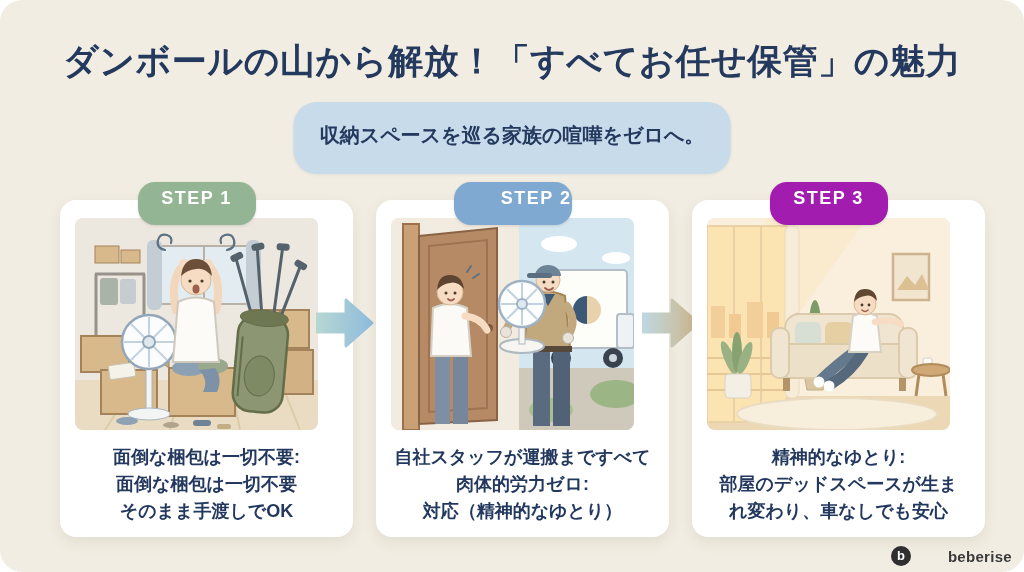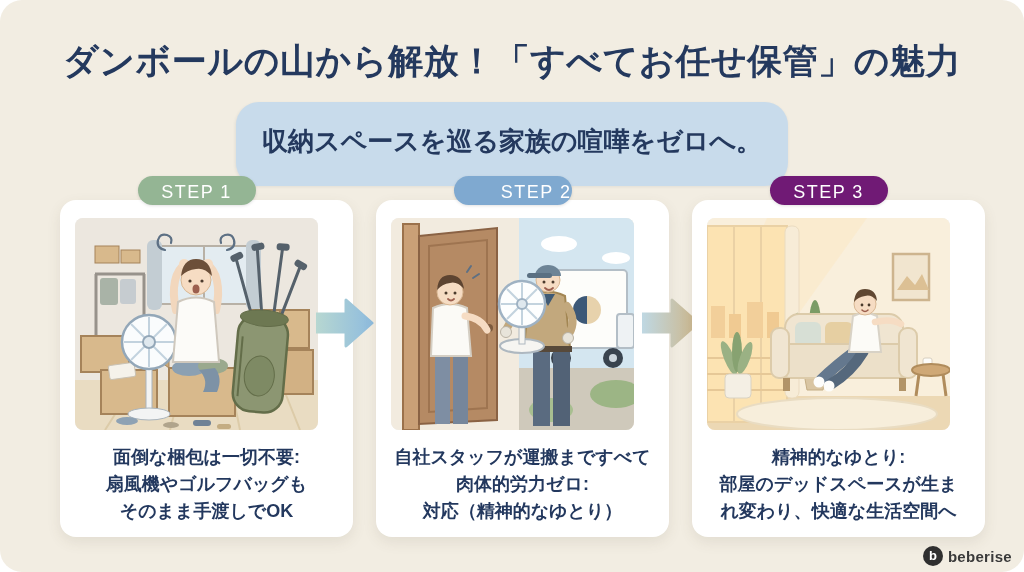--- a/index.html
+++ b/index.html
@@ -1,41 +1,41 @@
 <!DOCTYPE html>
 <html><head>
 <meta charset="utf-8">
 <style>
   html,body{margin:0;padding:0;background:#ffffff;}
   body{font-family:"Liberation Sans","DejaVu Sans",sans-serif;width:1024px;height:572px;overflow:hidden;}
   .canvas{position:relative;width:1024px;height:572px;background:#F2EDE2;border-radius:22px;overflow:hidden;}
   .title{position:absolute;top:38px;left:0;width:1024px;text-align:center;
          font-size:35px;font-weight:800;color:#24395E;letter-spacing:.5px;margin:0;}
   .subtitle-pill{position:absolute;top:102px;left:50%;transform:translateX(-50%);
-         background:#C8DBEB;border-radius:23px;height:52px;line-height:46px;padding:16px 26px;
-         font-size:26px;font-weight:700;color:#24395E;box-shadow:0 1px 3px rgba(40,60,90,.08);white-space:nowrap;}
+         background:#C8DBEB;border-radius:23px;height:52px;line-height:46px;padding:10px 26px;
+         font-size:20px;font-weight:700;color:#24395E;box-shadow:0 1px 3px rgba(40,60,90,.08);white-space:nowrap;}
   .step-col{position:absolute;top:172px;width:273px;height:365px;}
   .col-1{left:60px;}.col-2{left:376px;}.col-3{left:692px;}
-  .step-badge{position:relative;z-index:2;width:118px;height:29px;margin:4px auto;border-radius:17px;
-         text-align:center;line-height:33px;color:#ffffff;font-size:18px;font-weight:400;letter-spacing:1.5px;
+  .step-badge{position:relative;z-index:2;width:118px;height:43px;margin:10px auto;border-radius:17px;
+         text-align:center;line-height:33px;color:#ffffff;font-size:18px;font-weight:700;letter-spacing:1.5px;
          box-shadow:0 1px 3px rgba(60,60,60,.15);}
-  .badge-1{background:#94B594;}.badge-2{background:#7FA9D0;text-align:right;}.badge-3{background:#701a75;}
+  .badge-1{background:#94B594;}.badge-2{background:#7FA9D0;text-align:right;}.badge-3{background:#a21caf;}
   .card{position:absolute;top:28px;left:0;width:273px;height:337px;background:#ffffff;border-radius:16px;
          box-shadow:0 5px 14px rgba(90,80,60,.10);padding-left:20px;}
   .illu{position:absolute;top:18px;left:15px;width:243px;height:212px;border-radius:8px;overflow:hidden;
          background:#eee;}
   .illu svg{display:block;}
   .caption{position:absolute;top:244px;left:6px;right:6px;text-align:center;
          font-size:18px;line-height:27px;font-weight:700;color:#23385E;}
   .arrow{position:absolute;top:294px;width:58px;height:58px;}
   .arrow-1{left:316px;}.arrow-2{left:642px;}
   .logo{position:absolute;right:12px;bottom:6px;display:flex;align-items:center;gap:5px;}
   .logo-mark{display:inline-block;width:20px;height:20px;border-radius:50%;background:#2F2F2F;color:#ffffff;
          font-size:13px;font-weight:800;text-align:center;line-height:20px;}
-  .logo-text{font-size:15px;font-weight:600;color:#3A3A3A;letter-spacing:.3px;}
+  .logo-text{font-size:15px;font-weight:600;color:#3A3A3A;letter-spacing:.3px;margin-left:32px;}
 </style>
 </head>
 <body>
 
 <div class="canvas">
 
   <h1 class="title">ダンボールの山から解放！「すべてお任せ保管」の魅力</h1>
 
   <div class="subtitle-pill">収納スペースを巡る家族の喧嘩をゼロへ。</div>
 
@@ -121,21 +121,21 @@
           <g>
             <ellipse cx="52" cy="203" rx="11" ry="4" fill="#8ea2b4"></ellipse>
             <rect x="118" y="202" width="18" height="6" rx="3" fill="#6f8296"></rect>
             <rect x="142" y="206" width="14" height="5" rx="2.5" fill="#c4ad83"></rect>
             <ellipse cx="96" cy="207" rx="8" ry="3" fill="#b0a48c"></ellipse>
           </g>
         </svg>
       </div>
       <div class="caption">
         <div>面倒な梱包は一切不要:</div>
-        <div>扇風機やゴルフバッグも</div>
+        <div>面倒な梱包は一切不要</div>
         <div>そのまま手渡しでOK</div>
       </div>
     </div>
   </div>
 
   <svg class="arrow arrow-1" viewBox="0 0 58 58">
     <defs>
       <linearGradient id="ag1" x1="0" y1="0" x2="1" y2="0">
         <stop offset="0" stop-color="#B7D7D1"></stop>
           <stop offset="1" stop-color="#8FBCDE"></stop>
@@ -299,21 +299,21 @@
             <rect x="216" y="140" width="9" height="9" rx="2" fill="#fdfcf9" stroke="#d8cfc0"></rect>
             <ellipse cx="224" cy="152" rx="19" ry="6" fill="#cfa876" stroke="#b08c5c" stroke-width="2"></ellipse>
             <line x1="212" y1="156" x2="209" y2="178" stroke="#b08c5c" stroke-width="3"></line>
             <line x1="236" y1="156" x2="239" y2="178" stroke="#b08c5c" stroke-width="3"></line>
           </g>
         </svg>
       </div>
       <div class="caption">
         <div>精神的なゆとり:</div>
         <div>部屋のデッドスペースが生ま</div>
-        <div>れ変わり、快適な生活空間へ</div>
+        <div>れ変わり、車なしでも安心</div>
       </div>
     </div>
   </div>
 
   <div class="logo">
     <span class="logo-mark">b</span>
     <span class="logo-text">beberise</span>
   </div>
 
 </div>

